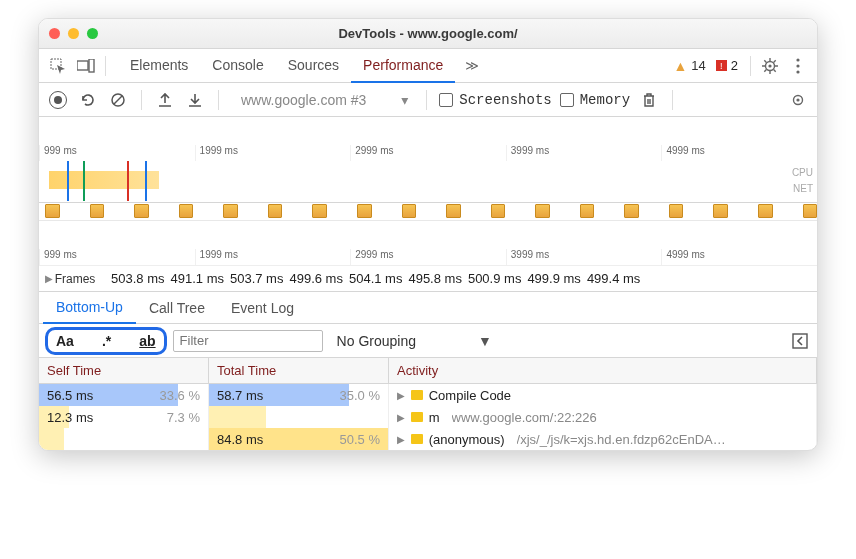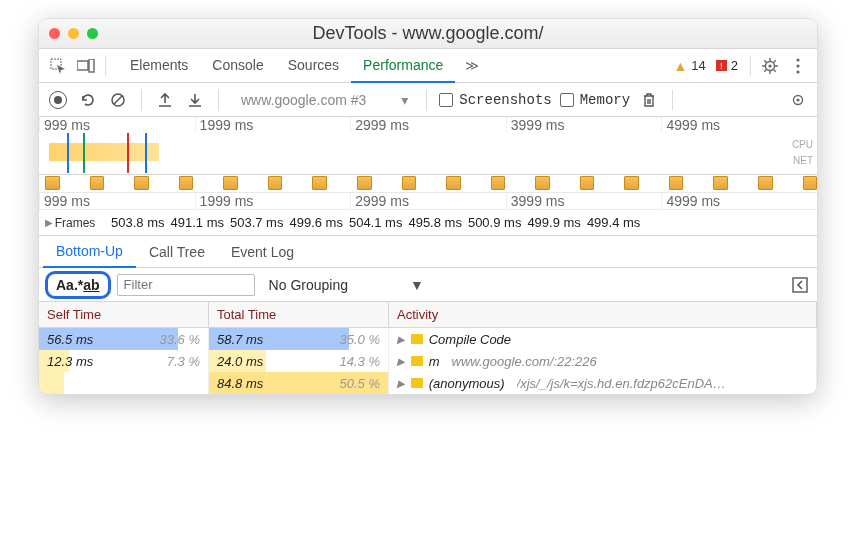--- a/index.html
+++ b/index.html
@@ -2,46 +2,46 @@
 <html><head>
 <meta charset="utf-8">
 <style>
 * { box-sizing: border-box; margin: 0; padding: 0; }
 body { font-family: -apple-system, "Helvetica Neue", Arial, sans-serif; font-size: 13px; color: #222; background: #fff; width: 856px; height: 559px; overflow: hidden; }
 .window { width: 780px; margin: 18px auto; border-radius: 10px; box-shadow: 0 6px 28px rgba(0,0,0,0.22); background: #fff; overflow: hidden; border: 1px solid #ddd; }
 .titlebar { height: 30px; background: linear-gradient(#f7f7f7,#ececec); display: flex; align-items: center; padding: 0 10px; border-bottom: 1px solid #d6d6d6; position: relative; }
 .dots { display: flex; gap: 8px; }
 .dot { width: 11px; height: 11px; border-radius: 50%; }
 .dot.r { background:#ff5f57; } .dot.y { background:#febc2e; } .dot.g { background:#28c840; }
-.titlebar-title { position:absolute; left:0; right:0; text-align:center; font-size:18px; color:#3a3a3a; font-weight:400; }
+.titlebar-title { position:absolute; left:0; right:0; text-align:center; font-size:13px; color:#3a3a3a; font-weight:700; }
 .tabbar { display:flex; align-items:center; height:34px; border-bottom:1px solid #d6d6d6; padding:0 6px; gap:2px; }
 .tabbar .iconbtn { width:26px; height:26px; display:flex; align-items:center; justify-content:center; color:#666; border-radius:3px; }
 .tabs { display:flex; gap:0; margin-left:6px; }
 .tab { padding:8px 12px; font-size:14px; color:#555; }
-.tab.active { color:#15803d; border-bottom:2px solid #1a73e8; }
+.tab.active { color:#7f1d1d; border-bottom:2px solid #1a73e8; }
 .chev { color:#666; padding:0 8px; }
 .flex-spacer { flex:1; }
 .badge-group { display:flex; gap:10px; align-items:center; padding-right:6px; }
 .tri-badge { display:flex; align-items:center; gap:4px; font-size:13px; color:#333; }
 .tri { color:#e8a33d; font-size:14px; }
 .sq-badge { display:flex; align-items:center; gap:4px; }
 .sq { width:11px; height:11px; background:#d93025; display:inline-flex; align-items:center; justify-content:center; color:#fff; font-size:9px; }
 .vsep { width:1px; height:20px; background:#ddd; margin:0 4px; }
 
 .controlbar { display:flex; align-items:center; height:34px; border-bottom:1px solid #d6d6d6; padding:0 8px; gap:8px; }
 .circ, .ib { width:22px; height:22px; display:flex; align-items:center; justify-content:center; color:#555; }
 .record-outer { width:18px;height:18px;border:1.5px solid #555;border-radius:50%;display:flex;align-items:center;justify-content:center;}
 .record-inner{width:8px;height:8px;background:#555;border-radius:50%;}
 .select-rec { color:#888; font-size:14px; padding:3px 48px 3px 10px; border:none; background:transparent; display:flex; align-items:center; gap:6px; position:relative;}
 .select-rec .dd { position:absolute; right:6px; color:#888; }
 .chk { display:flex; align-items:center; gap:6px; font-size:14px; color:#333;font-family:Liberation Mono, monospace; }
 .chkbox { width:14px; height:14px; border:1.5px solid #666; border-radius:2px; display:inline-block; }
 
 .timeline-overview { height:58px; border-bottom:1px solid #d6d6d6; position:relative; background:#fff; }
-.time-ticks { height:16px; display:flex; font-size:14px; color:#666; }
+.time-ticks { height:16px; display:flex; font-size:10px; color:#666;margin-top:28px; }
 .time-ticks span { flex:1; padding-left:4px; border-left:1px solid #f0f0f0; }
 .ov-body { height:40px; position:relative; }
 .ov-flame { position:absolute; left:10px; top:10px; height:18px; width:110px; background: linear-gradient(90deg,#ffd36b,#ffe29a); }
 .ov-marker { position:absolute; top:0; bottom:0; width:2px; }
 .ov-marker.r{background:#d93025;} .ov-marker.b{background:#1a73e8;} .ov-marker.g{background:#0f9d58;}
 .ov-label { position:absolute; right:4px; font-size:10px; color:#aaa; }
 .ov-cpu { top:6px; } .ov-net { top:22px; }
 
 .strip { height:18px; border-bottom:1px solid #e8e8e8; display:flex; gap:30px; padding-left:6px; background:#fff;}
 .frame-thumb { width:22px; height:14px; background:linear-gradient(#f6c453,#e8a33d); border:1px solid #c98b1f; margin-top:1px; border-radius:1px;}
@@ -50,31 +50,31 @@
 .sub-timeline .time-ticks { border-top:0; }
 .frames-row { display:flex; align-items:center; height:26px; font-size:12px; border-top:1px solid #eee;}
 .frames-row .hdr { width:72px; padding-left:6px; color:#333; display:flex; align-items:center; gap:2px;}
 .frames-row .vals { display:flex; gap:6px; font-size:13px; }
 
 .panel-tabs { display:flex; gap:0; height:32px; align-items:center; border-bottom:1px solid #d6d6d6; padding:0 4px;}
 .ptab { padding:7px 13px; font-size:14px; color:#555; }
 .ptab.active { color:#1a73e8; border-bottom:2px solid #1a73e8; }
 
 .filterbar { display:flex; align-items:center; height:34px; border-bottom:1px solid #d6d6d6; padding:0 6px; gap:6px;}
-.filter-icons { display:flex; align-items:center; gap:0; border:3px solid #2169e6; border-radius:10px; padding:3px 8px; font-weight:700;}
+.filter-icons { display:flex; align-items:center; gap:28px; border:3px solid #2169e6; border-radius:10px; padding:3px 8px; font-weight:700;}
 .filter-icons span { font-size:14px; color:#222; }
 .filter-ab { text-decoration: underline; }
-.filter-input { width:138px; height:22px; border:1px solid #bbb; border-radius:2px; padding:0 6px; font-size:13px; color:#888; background:#fff;}
+.filter-input { width:150px; height:22px; border:1px solid #bbb; border-radius:2px; padding:0 6px; font-size:13px; color:#888; background:#fff;}
 .group-select { display:flex; align-items:center; gap:62px; font-size:14px; color:#333; padding:0 8px; }
 .group-select .dd { color:#555; }
 .right-ib { margin-left:auto; }
 
 .grid { display:grid; grid-template-columns: 170px 180px 1fr; }
 .gh { font-size:13px; color:#7f1d1d; background:#f7f7f7; border-bottom:1px solid #d6d6d6; border-right:1px solid #d6d6d6; padding:5px 8px; }
-.gc { font-size:13px; padding:4px 8px; border-right:1px solid #eee; display:flex; align-items:center; gap:6px; position:relative; height:22px;font-style:italic; }
+.gc { font-size:13px; padding:4px 8px; border-right:1px solid #eee; display:flex; align-items:center; gap:6px; position:relative; height:22px; }
 .gc .bar { position:absolute; left:0; top:0; bottom:0; z-index:0; }
 .gc .txt { position:relative; z-index:1; display:flex; justify-content:space-between; width:100%; }
 .pct { color:#999; }
 .act { display:flex; align-items:center; gap:6px; }
 .act .dis { color:#888; margin-left:6px; white-space:nowrap; overflow:hidden; text-overflow:ellipsis; }
 .folder { width:12px; height:10px; background:#f5c518; border-radius:1px; display:inline-block; }
 .disc { font-size:10px; color:#888; }
 
 svg { display:block; }
 </style>
@@ -323,24 +323,20 @@
             <span>Compile Code</span>
           </div>
         </div><div class="gc">
           <div class="bar" style="width:18%;background:#fff0b3"></div>
           <div class="txt">
             <span>12.3 ms</span>
             <span class="pct">7.3 %</span>
           </div>
         </div><div class="gc">
           <div class="bar" style="width:32%;background:#fff0b3"></div>
-          <div class="txt">
-            <span>24.0 ms</span>
-            <span class="pct">14.3 %</span>
-          </div>
         </div><div class="gc">
           <div class="act">
             <span class="disc">▶</span>
             <span class="folder"></span>
             <span>m</span>
             <span class="dis">www.google.com/:22:226</span>
           </div>
         </div><div class="gc">
           <div class="bar" style="width:15%;background:#fff0b3"></div>
         </div><div class="gc">

